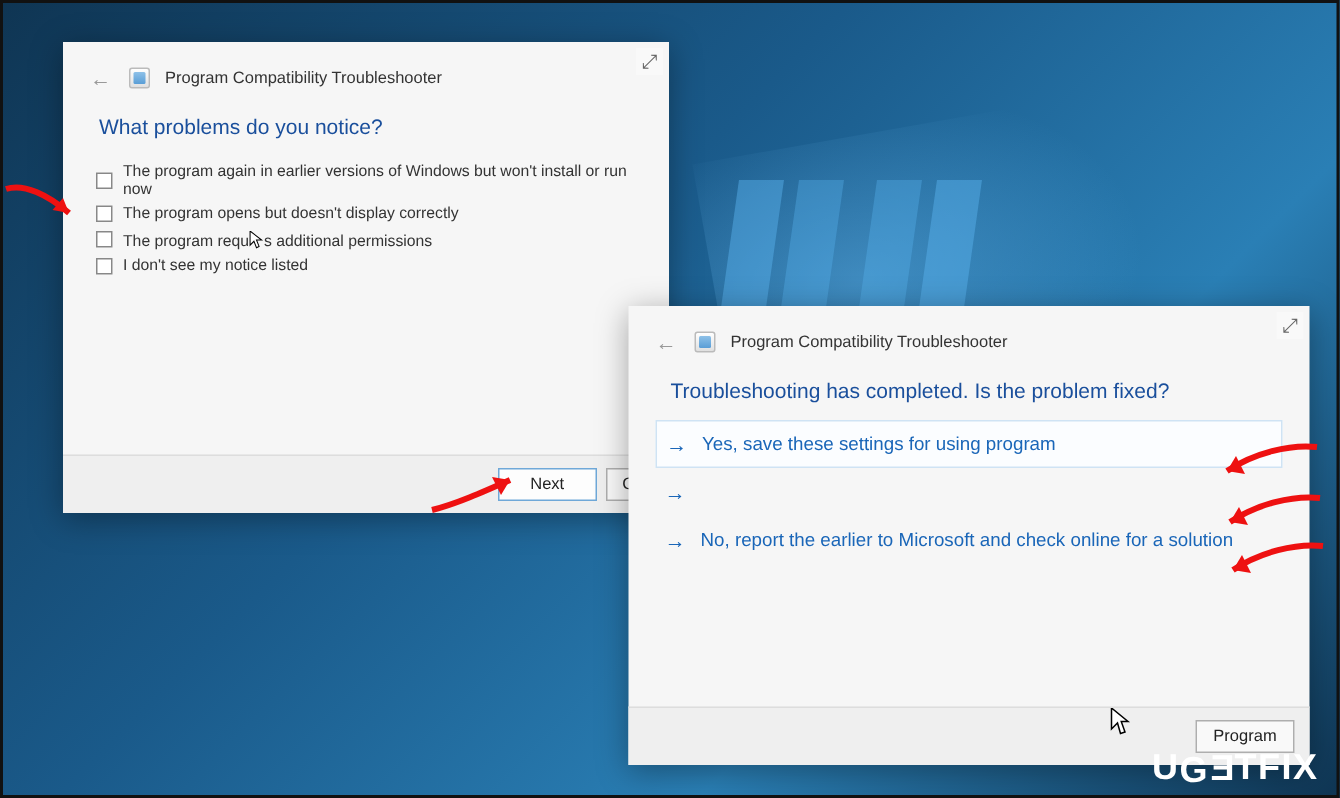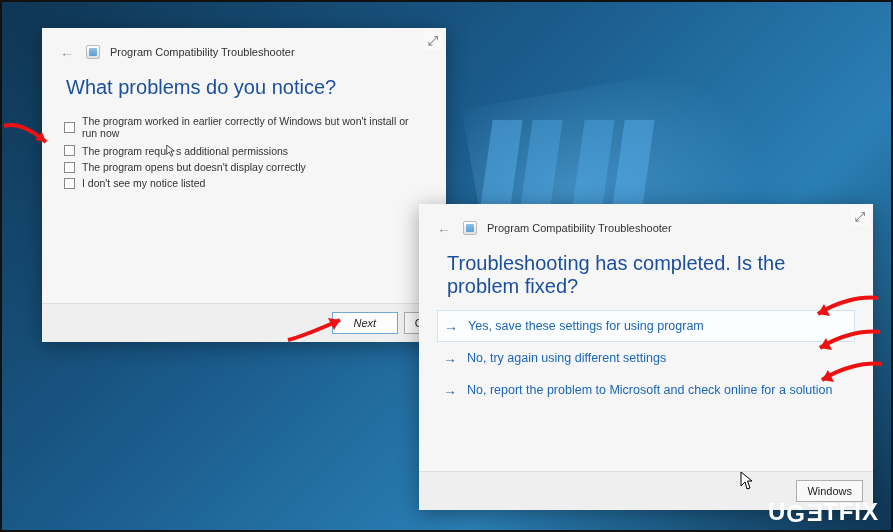--- a/index.html
+++ b/index.html
@@ -63,21 +63,21 @@
   .back-arrow { color: #999; font-size: 14px; width: 18px; text-align:center; }
   .app-icon {
     width: 14px; height: 14px; display: inline-block;
     background: linear-gradient(#fff,#e0e0e0);
     border: 1px solid #bbb; border-radius: 2px;
     position: relative;
   }
   .app-icon::after{ content:""; position:absolute; inset:2px; background:linear-gradient(#8ec1e8,#5a9ed6); border-radius:1px;}
 
   .title {
-    color: #1a4f9c; font-size: 20px; padding: 12px 22px 10px 24px; font-weight: 400;
+    color: #1a4f9c; font-size: 14px; padding: 12px 22px 10px 24px; font-weight: 400;
   }
   .w2 .title { padding-left: 28px; }
 
   .checklist { padding: 4px 22px; }
   .check-row {
     display: flex; align-items: center; gap: 7px;
     font-size: 10.5px; color: #333; padding: 2px 0;
   }
   .checkbox {
     width: 11px; height: 11px; border: 1px solid #888; background: #fff;
@@ -105,21 +105,21 @@
     padding: 8px 10px;
     display: flex; justify-content: flex-end; gap: 6px;
   }
   .btn {
     min-width: 66px; height: 22px;
     background: #f9f9f9; border: 1px solid #aeaeae;
     font-size: 11px; color: #222;
     display: inline-flex; align-items: center; justify-content: center;
     padding: 0 10px;
   }
-  .btn.primary { border: 1px solid #6fa8d8; background: #fdfdfd; font-style: italic; }
+  .btn.primary { border: 1px solid #6fa8d8; background: #fdfdfd; }
   .btn.cut { overflow:hidden; }
 
   .annot-arrow {
     position: absolute; pointer-events: none;
   }
   .annot-arrow svg { overflow: visible; }
 
   .cursor-lg{
     position:absolute; width:14px; height:18px;
   }
@@ -139,31 +139,31 @@
   <span class="expand-icon">⤢</span>
   <div class="header">
     <span class="back-arrow">←</span>
     <span class="app-icon"></span>
     <span>Program Compatibility Troubleshooter</span>
   </div>
   <div class="title">What problems do you notice?</div>
   <div class="checklist">
     <label class="check-row">
       <span class="checkbox"></span>
-      <span>The program worked in earlier correctly of Windows but won't install or run now</span>
+      <span>The program again in earlier versions of Windows but won't install or run now</span>
+    </label>
+    <label class="check-row">
+      <span class="checkbox"></span>
+      <span>The program opens but doesn't display correctly</span>
     </label>
     <label class="check-row">
       <span class="checkbox"></span>
       <span>The program requ<span class="cursor-sm"><svg viewBox="0 0 10 14">
               <path d="M0 0 L0 11 L3 8 L5 13 L7 12 L5 7 L9 7 Z" fill="#fff" stroke="#000" stroke-width="0.8"></path>
             </svg></span>s additional permissions</span>
-    </label>
-    <label class="check-row">
-      <span class="checkbox"></span>
-      <span>The program opens but doesn't display correctly</span>
     </label>
     <label class="check-row">
       <span class="checkbox"></span>
       <span>I don't see my notice listed</span>
     </label>
   </div>
   <div class="footer">
     <button class="btn primary">Next</button>
     <button class="btn cut" style="min-width:30px;padding-right:0">Can</button>
   </div>
@@ -177,29 +177,28 @@
     <span>Program Compatibility Troubleshooter</span>
   </div>
   <div class="title">Troubleshooting has completed.  Is the problem fixed?</div>
   <div class="options">
     <div class="option-row active">
       <span class="opt-arrow">→</span>
       <span>Yes, save these settings for using program</span>
     </div>
     <div class="option-row">
       <span class="opt-arrow">→</span>
-      <span>No, try again using different settings</span>
     </div>
     <div class="option-row">
       <span class="opt-arrow">→</span>
-      <span>No, report the problem to Microsoft and check online for a solution</span>
+      <span>No, report the earlier to Microsoft and check online for a solution</span>
     </div>
   </div>
   <div class="footer">
-    <button class="btn">Windows</button>
+    <button class="btn">Program</button>
   </div>
 </div>
 
 <div class="cursor-lg" style="left:740px; top:472px">
   <svg viewBox="0 0 12 18">
       <path d="M0 0 L0 14 L4 10 L6 17 L9 16 L6.5 9 L11 9 Z" fill="#fff" stroke="#000" stroke-width="1"></path>
     </svg>
 </div>
 
 <div class="annot-arrow" style="left:2px; top:118px">

